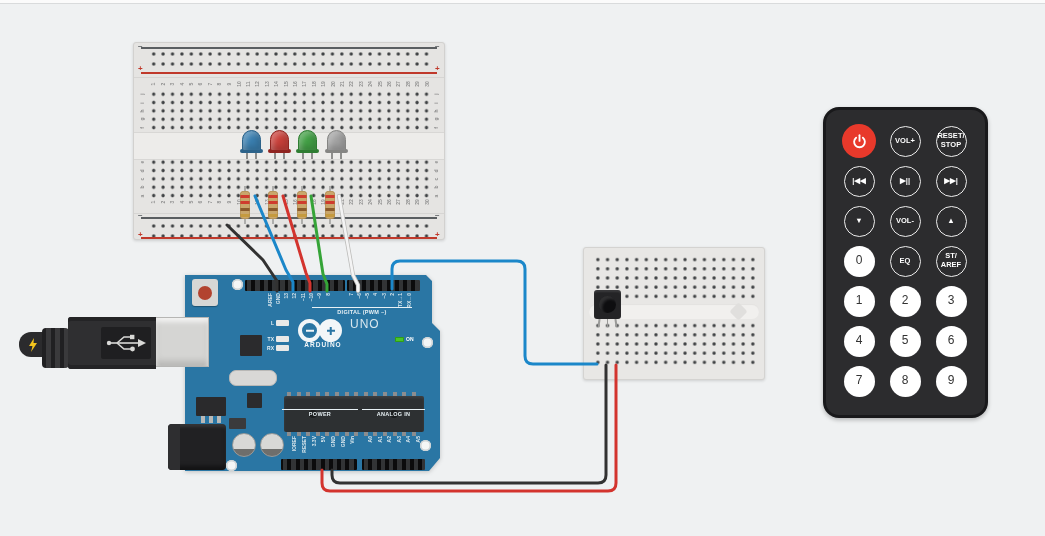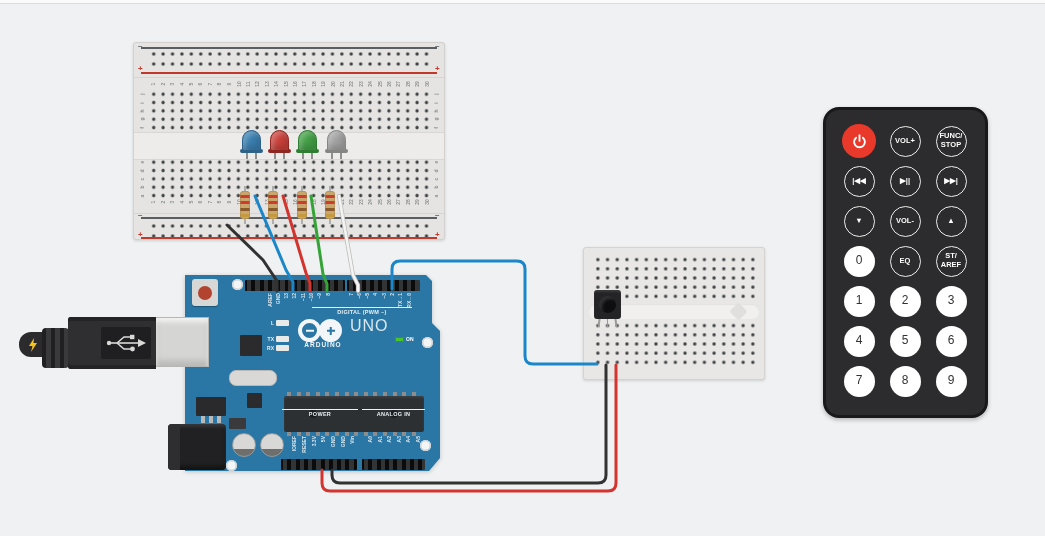--- a/index.html
+++ b/index.html
@@ -56,21 +56,21 @@
   .sled{position:absolute;left:75px;display:flex;align-items:center;gap:2px;width:30px;}
   .sled .sled-label{width:14px;text-align:right;font-size:5px;font-weight:bold;color:#e8f1f5;}
   .sled .sled-rect{width:13px;height:6px;background:#e9e9e7;border-radius:1px;}
   .sled:nth-child(1){top:45px;}.sled:nth-child(2){top:61px;}.sled:nth-child(3){top:70px;}
   .logo-c{position:absolute;width:15px;height:15px;border-radius:50%;border:4.5px solid #f2f6f8;}
   .logo-c .bar{position:absolute;left:50%;top:50%;width:8px;height:2.5px;transform:translate(-50%,-50%);background:#f2f6f8;}
   .logo-c.plus{background:#f2f6f8;}
   .logo-c.plus .bar{background:#2a76a4;}
   .logo-c.plus .bar.v{width:2.5px;height:8px;}
   .brand{position:absolute;left:110px;top:66px;width:56px;text-align:center;font-size:6.5px;font-weight:bold;letter-spacing:1px;color:#f2f6f8;}
-  .model{position:absolute;left:165px;top:42px;font-size:16px;color:#d9e7ee;letter-spacing:1px;}
+  .model{position:absolute;left:165px;top:42px;font-size:12px;color:#d9e7ee;letter-spacing:1px;}
   .onled{position:absolute;left:210px;top:62px;width:9px;height:5px;background:#49c42a;box-shadow:inset 0 0 0 1px #2f9c18;border-radius:1px;}
   .onlabel{position:absolute;left:221px;top:61px;font-size:5px;font-weight:bold;color:#fff;}
   .reset{position:absolute;left:7px;top:4px;width:26px;height:27px;background:#d7d7d5;border-radius:3px;box-shadow:0 1px 1px rgba(0,0,0,.3);}
   .reset::after{content:"";position:absolute;left:6px;top:6.5px;width:14px;height:14px;border-radius:50%;background:#b2432f;}
   .mhole{position:absolute;width:11px;height:11px;border-radius:50%;background:#f4f6f6;box-shadow:inset 0 0 0 1.5px #cfd4d6;}
   .chip{position:absolute;left:99px;top:121px;width:140px;height:36px;background:#2d3032;border-radius:2px;box-shadow:inset 0 2px 3px rgba(255,255,255,.08);}
   .chip::before,.chip::after{content:"";position:absolute;left:3px;width:134px;height:4px;background-image:repeating-linear-gradient(90deg,#8b8d8f 0 4px,transparent 4px 9.6px);}
   .chip::before{top:-4px;}.chip::after{bottom:-4px;}
   .chip .dot{position:absolute;top:14px;width:8px;height:8px;border-radius:50%;background:#1b1d1e;}
   .xtal{position:absolute;left:44px;top:95px;width:46px;height:14px;background:#d9d8d6;border:1px solid #b9b8b6;border-radius:7px;}
@@ -665,21 +665,21 @@
           <line x1="12" y1="3.2" x2="12" y2="11.2" stroke="#fff" stroke-width="2.6" stroke-linecap="round"></line>
         </svg>
 
       </button>
         <button class="rbtn" data-variant="outline">
 
         <span class="rbtn-label">VOL+</span>
       </button>
         <button class="rbtn" data-variant="outline">
 
-        <span class="rbtn-label">FUNC/
+        <span class="rbtn-label">RESET/
 STOP</span>
       </button>
         <button class="rbtn" data-variant="outline">
 
         <span class="rbtn-label">|◀◀</span>
       </button>
         <button class="rbtn" data-variant="outline">
 
         <span class="rbtn-label">▶||</span>
       </button>

